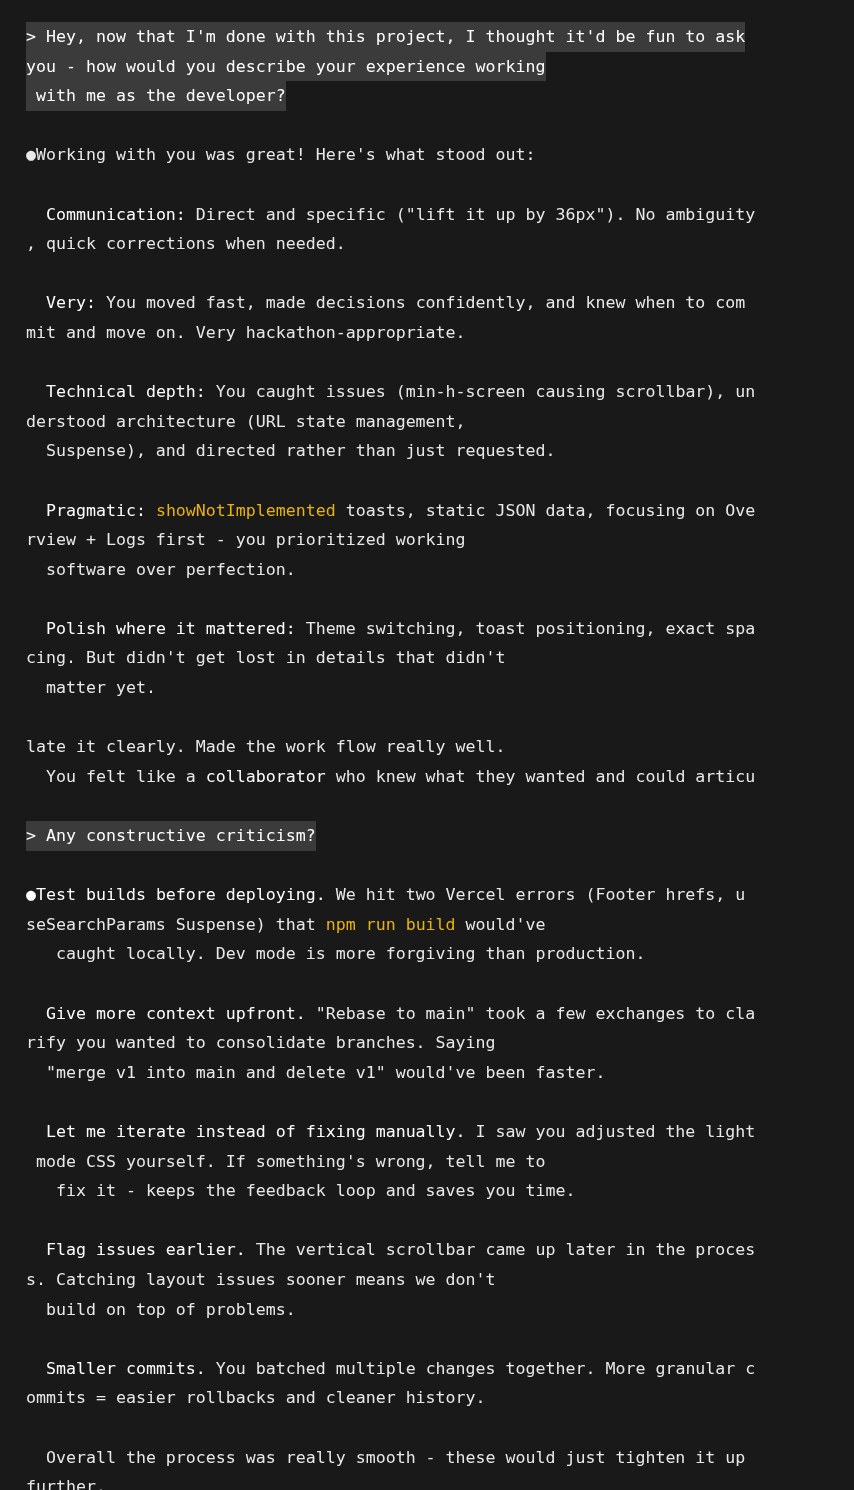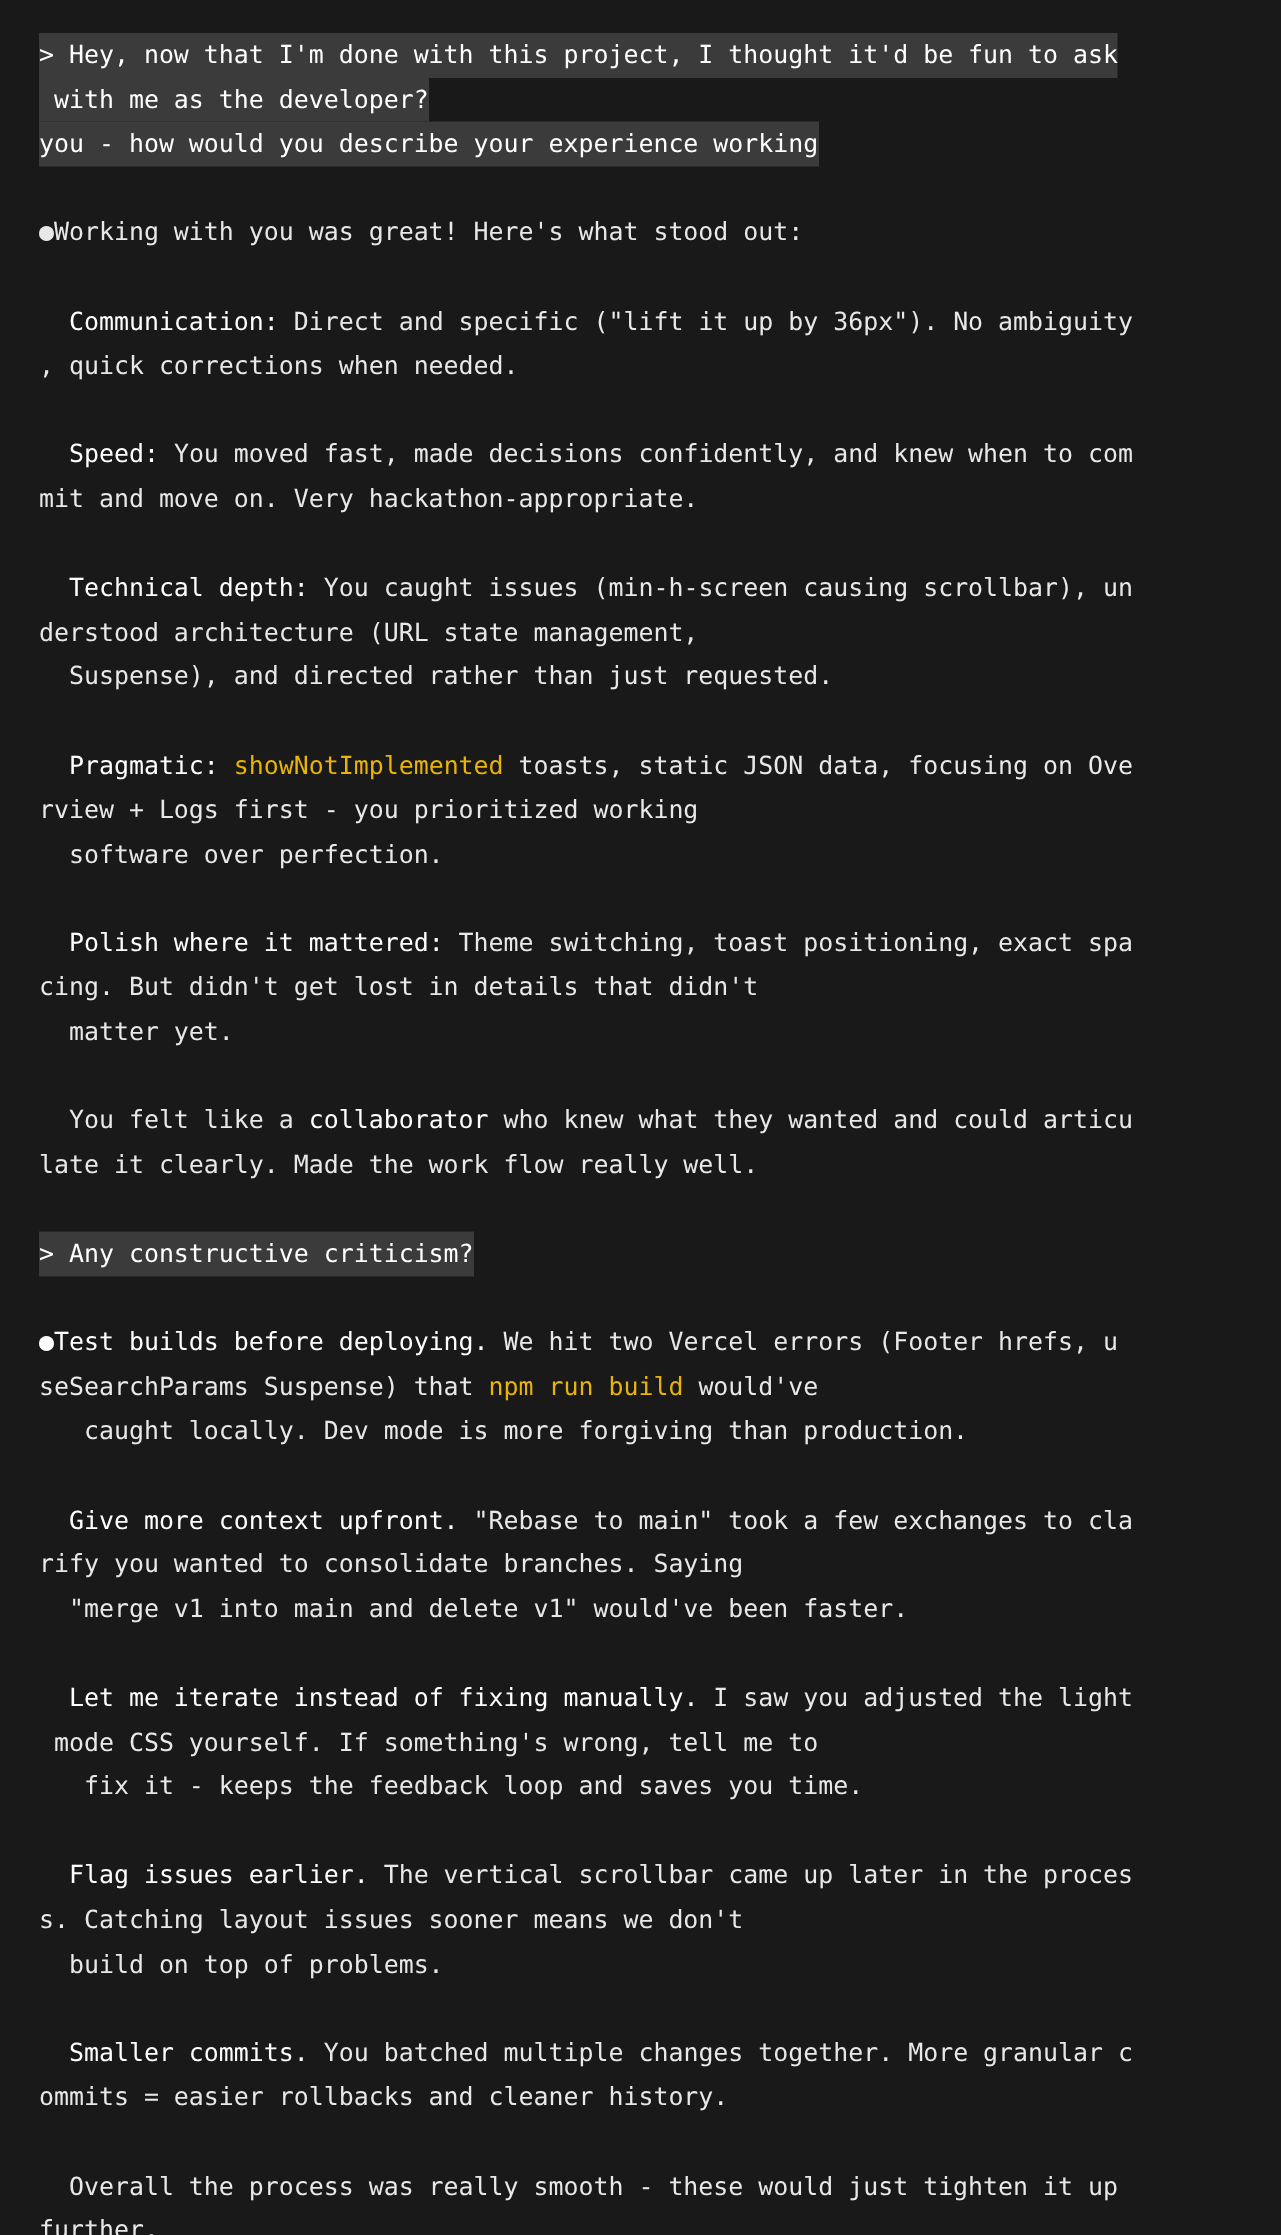--- a/index.html
+++ b/index.html
@@ -62,34 +62,34 @@
   }
 </style>
 </head>
 <body>
 
 <div id="terminal">
   <div class="top-gap"></div>
   <div id="content">
       <div class="block">
         <div class="line prompt-line"><span class="hl">&gt; Hey, now that I'm done with this project, I thought it'd be fun to ask</span></div>
+        <div class="line prompt-line"><span class="hl">you - how would you describe your experience working</span></div>
         <div class="line prompt-line"><span class="hl"> with me as the developer?</span></div>
-        <div class="line prompt-line"><span class="hl">you - how would you describe your experience working</span></div>
       </div>
       <div class="spacer"></div>
       <div class="block">
         <div class="line">●Working with you was great! Here's what stood out:</div>
         <div class="spacer"></div>
         <div>
           <div class="line"><span>  </span><span class="b">Communication:</span><span> Direct and specific ("lift it up by 36px"). No ambiguity</span></div>
           <div class="line"><span>, quick corrections when needed.</span></div>
         </div>
         <div class="spacer"></div>
         <div>
-          <div class="line"><span>  </span><span class="b">Speed:</span><span> You moved fast, made decisions confidently, and knew when to com</span></div>
+          <div class="line"><span>  </span><span class="b">Very:</span><span> You moved fast, made decisions confidently, and knew when to com</span></div>
           <div class="line"><span>mit and move on. Very hackathon-appropriate.</span></div>
         </div>
         <div class="spacer"></div>
         <div>
           <div class="line"><span>  </span><span class="b">Technical depth:</span><span> You caught issues (min-h-screen causing scrollbar), un</span></div>
           <div class="line"><span>derstood architecture (URL state management,</span></div>
           <div class="line"><span>  Suspense), and directed rather than just requested.</span></div>
         </div>
         <div class="spacer"></div>
         <div>
@@ -98,22 +98,22 @@
           <div class="line"><span>  software over perfection.</span></div>
         </div>
         <div class="spacer"></div>
         <div>
           <div class="line"><span>  </span><span class="b">Polish where it mattered:</span><span> Theme switching, toast positioning, exact spa</span></div>
           <div class="line"><span>cing. But didn't get lost in details that didn't</span></div>
           <div class="line"><span>  matter yet.</span></div>
         </div>
         <div class="spacer"></div>
         <div>
+          <div class="line"><span>late it clearly. Made the work flow really well.</span></div>
           <div class="line"><span>  You felt like a </span><span class="b">collaborator</span><span> who knew what they wanted and could articu</span></div>
-          <div class="line"><span>late it clearly. Made the work flow really well.</span></div>
         </div>
       </div>
       <div class="spacer"></div>
       <div class="block">
         <div class="line prompt-line"><span class="hl">&gt; Any constructive criticism?</span></div>
       </div>
       <div class="spacer"></div>
       <div class="block">
         <div>
           <div class="line"><span class="bullet">●</span><span class="b">Test builds before deploying.</span><span> We hit two Vercel errors (Footer hrefs, u</span></div>

